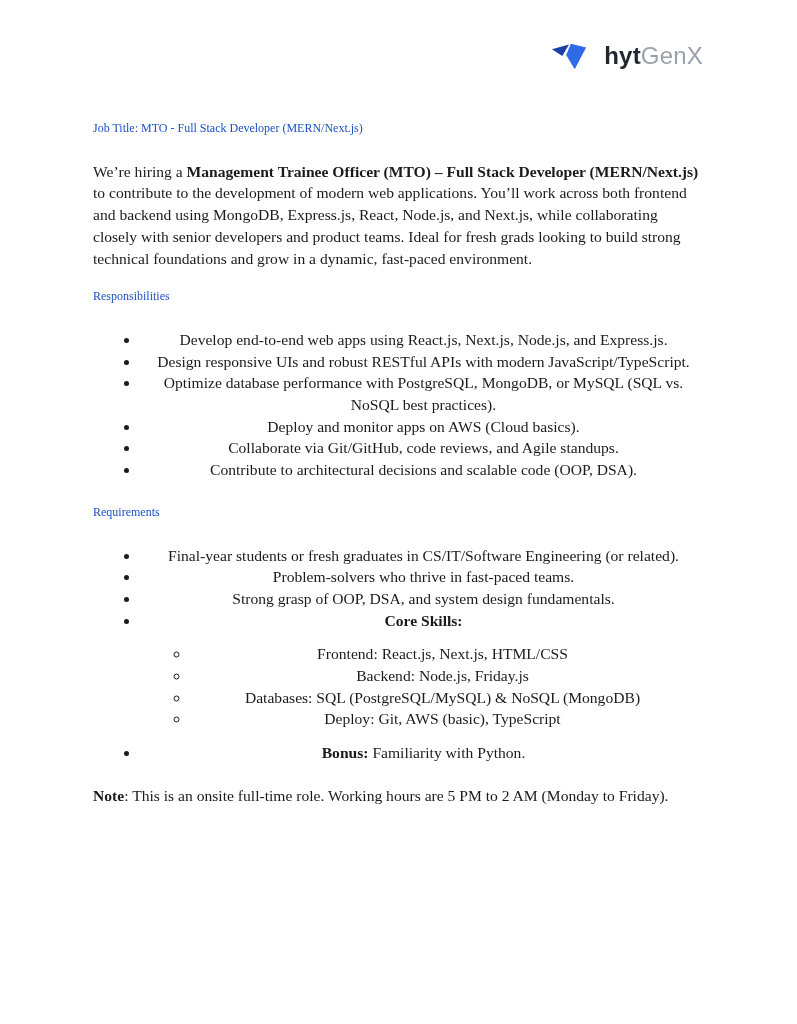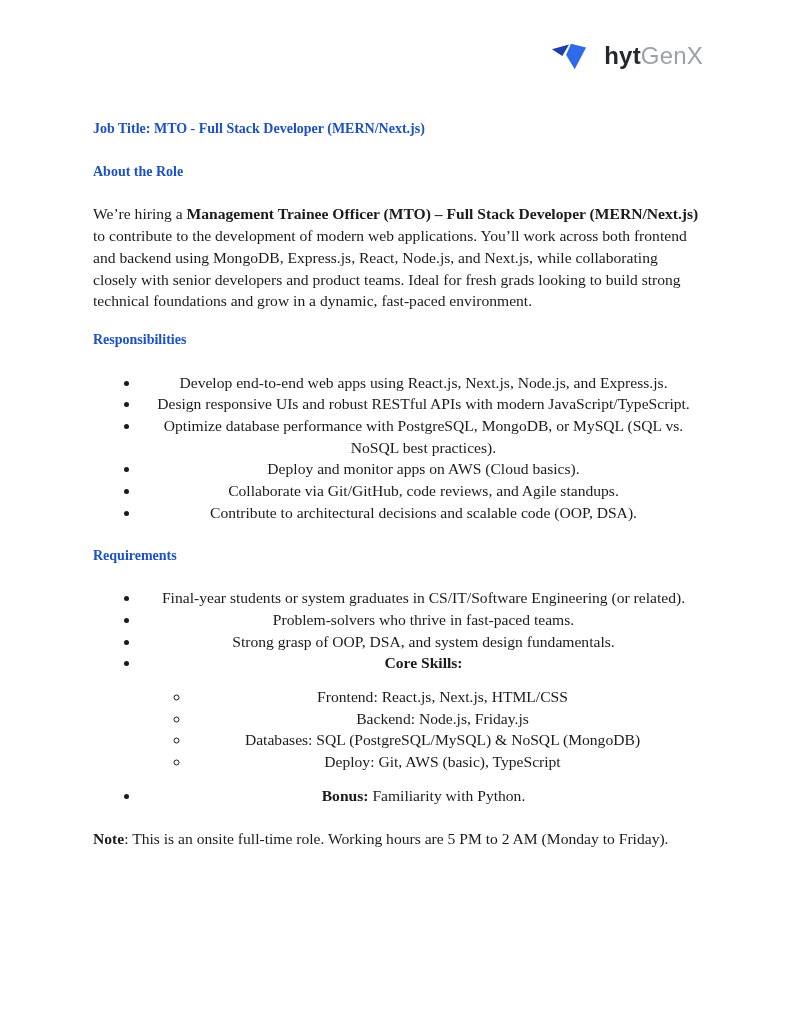--- a/index.html
+++ b/index.html
@@ -17,21 +17,21 @@
     font-size:15.6px;line-height:21.7px;color:var(--text-color);
   }
   .page{position:relative;width:797px;height:1024px;background:#fff;}
   .header{position:absolute;top:40px;right:94px;}
   .logo{display:flex;gap:16px;}
   .logo-mark{display:inline-block;width:38px;height:32px;}
   .logo-text{font-family:"Liberation Sans", sans-serif;font-size:24px;font-weight:700;
     color:var(--brand-dark);letter-spacing:.2px;line-height:32px;}
   .logo-text .light{font-weight:400;color:var(--brand-gray);}
   .content{position:absolute;left:93px;top:118px;width:612px;}
-  .doc-heading{color:var(--heading-blue);font-weight:700;font-size:14px;margin:0 0 21px 0;}
+  .doc-heading{color:var(--heading-blue);font-weight:400;font-size:12px;margin:0 0 21px 0;}
   .meta{margin:0 0 18px 0;}
   .meta div{margin:0;}
   p.body-par{margin:0 0 17px 0;}
   ul.bullet-list{margin:0 0 21px 0;padding:0 0 0 47px;list-style:disc;}
   ul.bullet-list>li{padding-left:2px;text-align:center;}
   ul.sub-list{margin:12px;padding:0 0 0 36px;list-style:circle;}
   ul.sub-list>li{padding-left:2px;}
   .note-par{margin:4px 0 0 0;}
   b{font-weight:700;}
 </style>
@@ -50,36 +50,35 @@
       </span>
       <span class="logo-text"><span>hyt</span><span class="light">GenX</span></span>
     </div>
   </div>
 
   <div class="content">
 
     <div class="doc-heading">Job Title: MTO - Full Stack Developer (MERN/Next.js)</div>
 
 
-    <div class="doc-heading">About the Role</div>
     <p class="body-par"><span>We’re hiring a </span><b>Management Trainee Officer (MTO) – Full Stack Developer (MERN/Next.js)</b><span> to contribute to the development of modern web applications. You’ll work across both frontend and backend using MongoDB, Express.js, React, Node.js, and Next.js, while collaborating closely with senior developers and product teams. Ideal for fresh grads looking to build strong technical foundations and grow in a dynamic, fast-paced environment.</span></p>
 
     <div class="doc-heading">Responsibilities</div>
     <ul class="bullet-list">
         <li>Develop end-to-end web apps using React.js, Next.js, Node.js, and Express.js.</li>
         <li>Design responsive UIs and robust RESTful APIs with modern JavaScript/TypeScript.</li>
         <li>Optimize database performance with PostgreSQL, MongoDB, or MySQL (SQL vs. NoSQL best practices).</li>
         <li>Deploy and monitor apps on AWS (Cloud basics).</li>
         <li>Collaborate via Git/GitHub, code reviews, and Agile standups.</li>
         <li>Contribute to architectural decisions and scalable code (OOP, DSA).</li>
       </ul>
 
     <div class="doc-heading">Requirements</div>
     <ul class="bullet-list">
-        <li><span>Final-year students or system graduates in CS/IT/Software Engineering (or related).</span></li>
+        <li><span>Final-year students or fresh graduates in CS/IT/Software Engineering (or related).</span></li>
         <li><span>Problem-solvers who thrive in fast-paced teams.</span></li>
         <li><span>Strong grasp of OOP, DSA, and system design fundamentals.</span></li>
         <li><b>Core Skills:</b><ul class="sub-list">
             <li>Frontend: React.js, Next.js, HTML/CSS</li>
             <li>Backend: Node.js, Friday.js</li>
             <li>Databases: SQL (PostgreSQL/MySQL) &amp; NoSQL (MongoDB)</li>
             <li>Deploy: Git, AWS (basic), TypeScript</li>
           </ul></li>
         <li><b>Bonus:</b><span> Familiarity with Python.</span></li>
       </ul>

